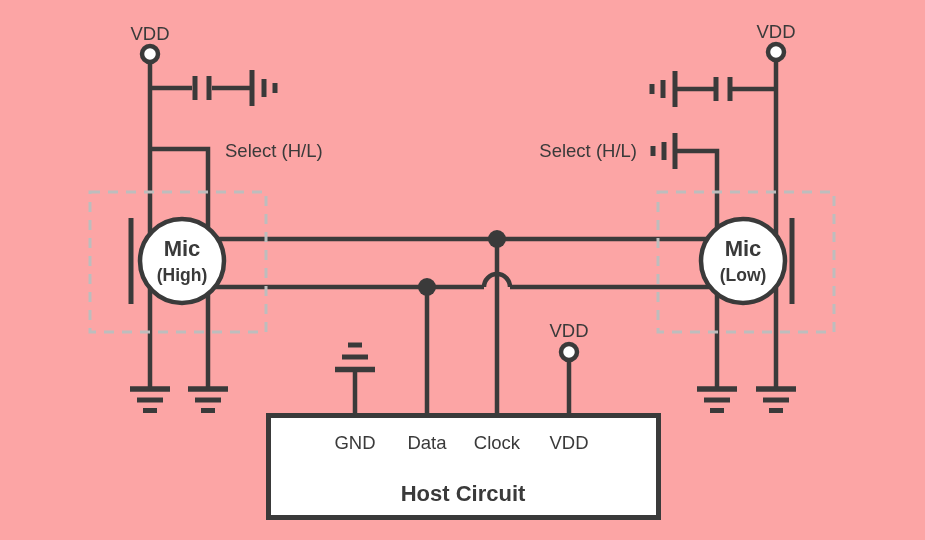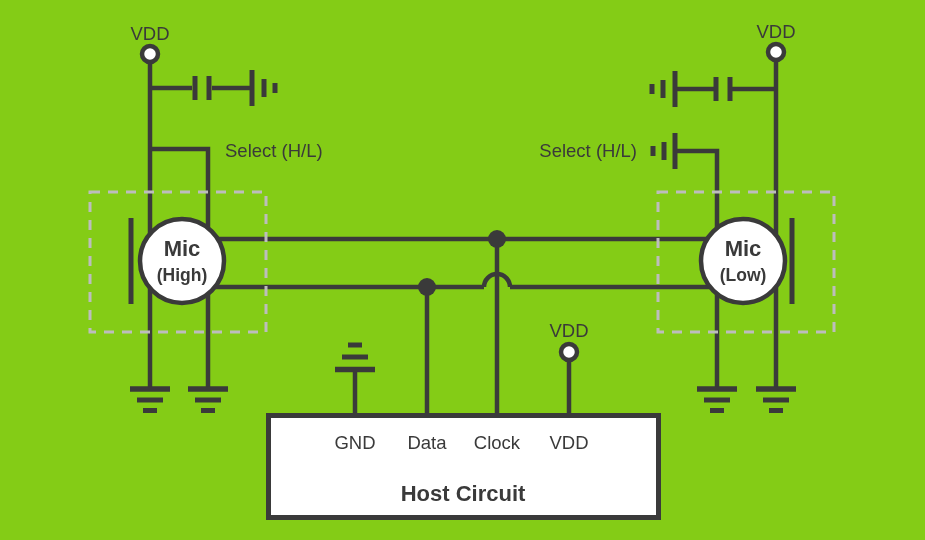--- a/index.html
+++ b/index.html
@@ -1,16 +1,16 @@
 <!DOCTYPE html>
 <html><head>
 <meta charset="utf-8">
 <style>
   html,body{margin:0;padding:0;background:#ffffff;}
-  .stage{position:relative;width:925px;height:540px;background:#84cc16;overflow:hidden;}
+  .stage{position:relative;width:925px;height:540px;background:#fca5a5;overflow:hidden;}
   svg{display:block;}
   text{fill:#3a3a3a;font-family:"Liberation Sans",sans-serif;}
   .wire{stroke:#3a3a3a;stroke-width:4.5;fill:none;}
   .bar{stroke:#3a3a3a;stroke-width:5;fill:none;}
   .bar-wide{stroke:#3a3a3a;stroke-width:5.5;fill:none;}
   .node{fill:#3a3a3a;stroke:none;}
   .term{fill:#ffffff;stroke:#3a3a3a;stroke-width:4.5;}
   .white-sym{fill:#ffffff;stroke:#3a3a3a;stroke-width:4.5;}
   .hostbox{fill:#ffffff;stroke:#3a3a3a;stroke-width:5;}
   .outline{fill:none;stroke:#bdbdbd;stroke-width:3;stroke-dasharray:10 8;}

